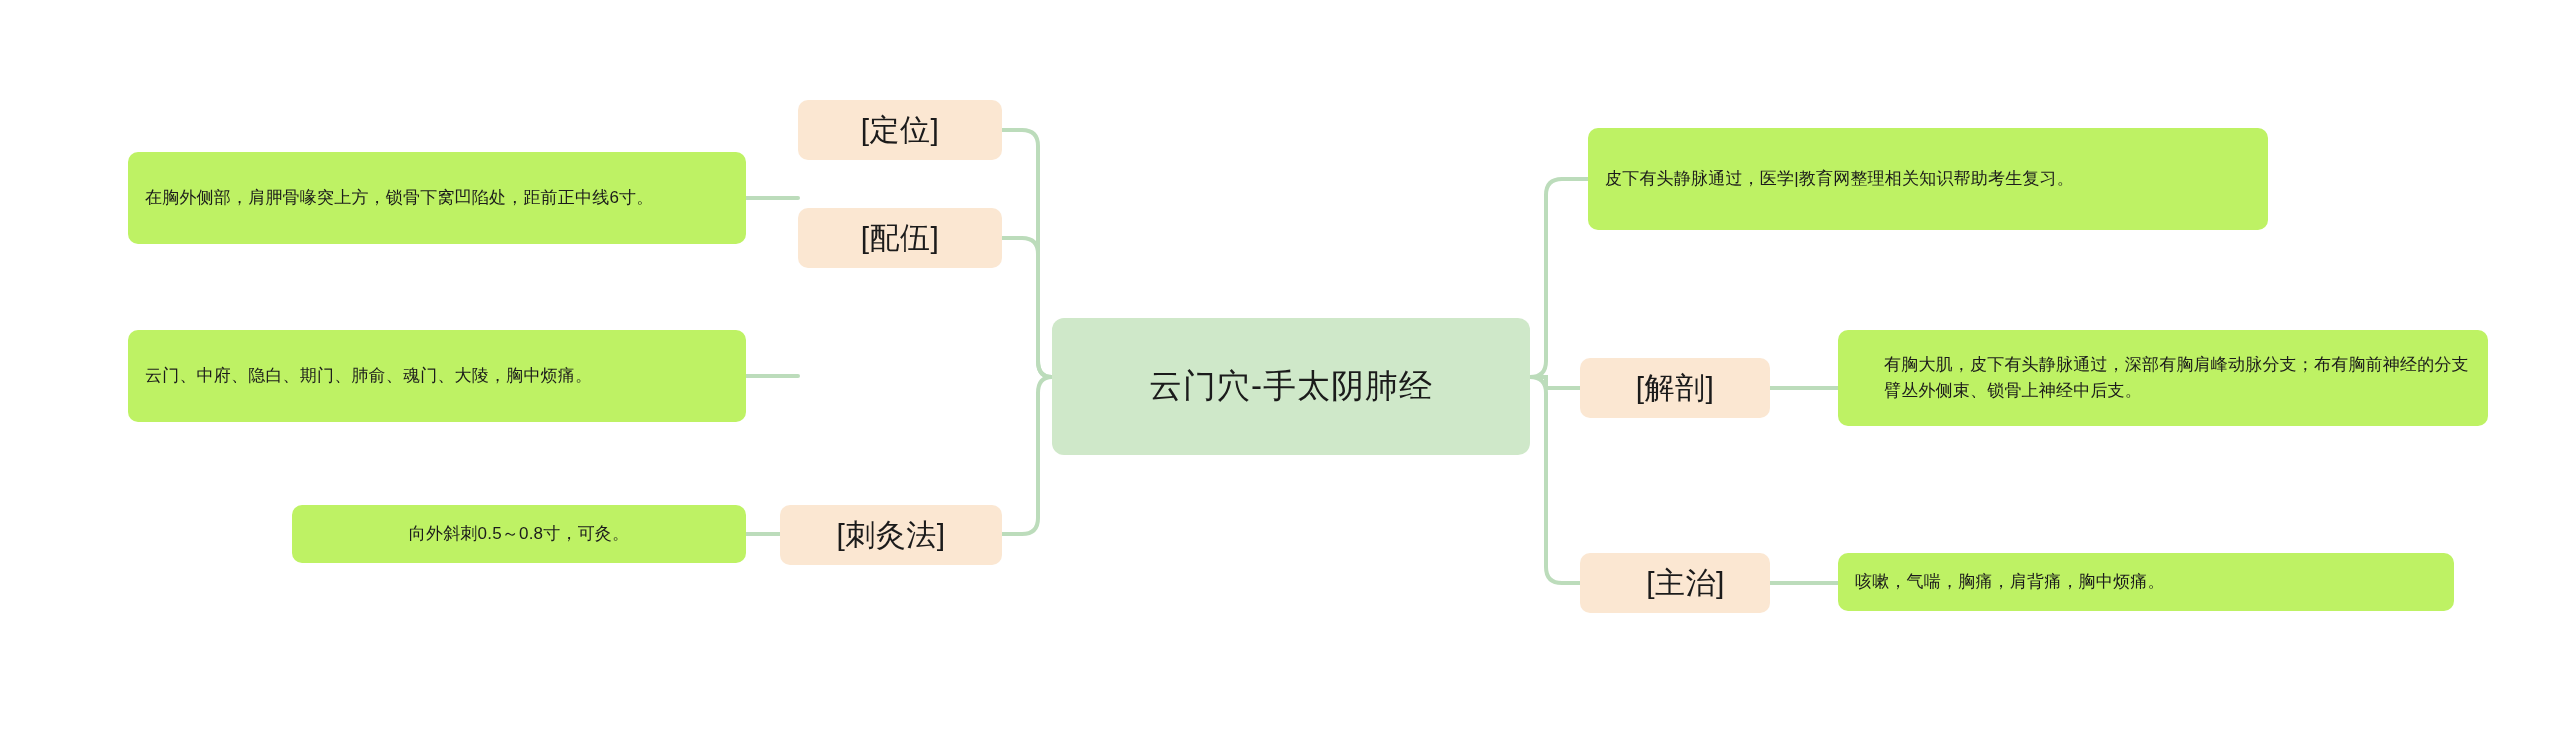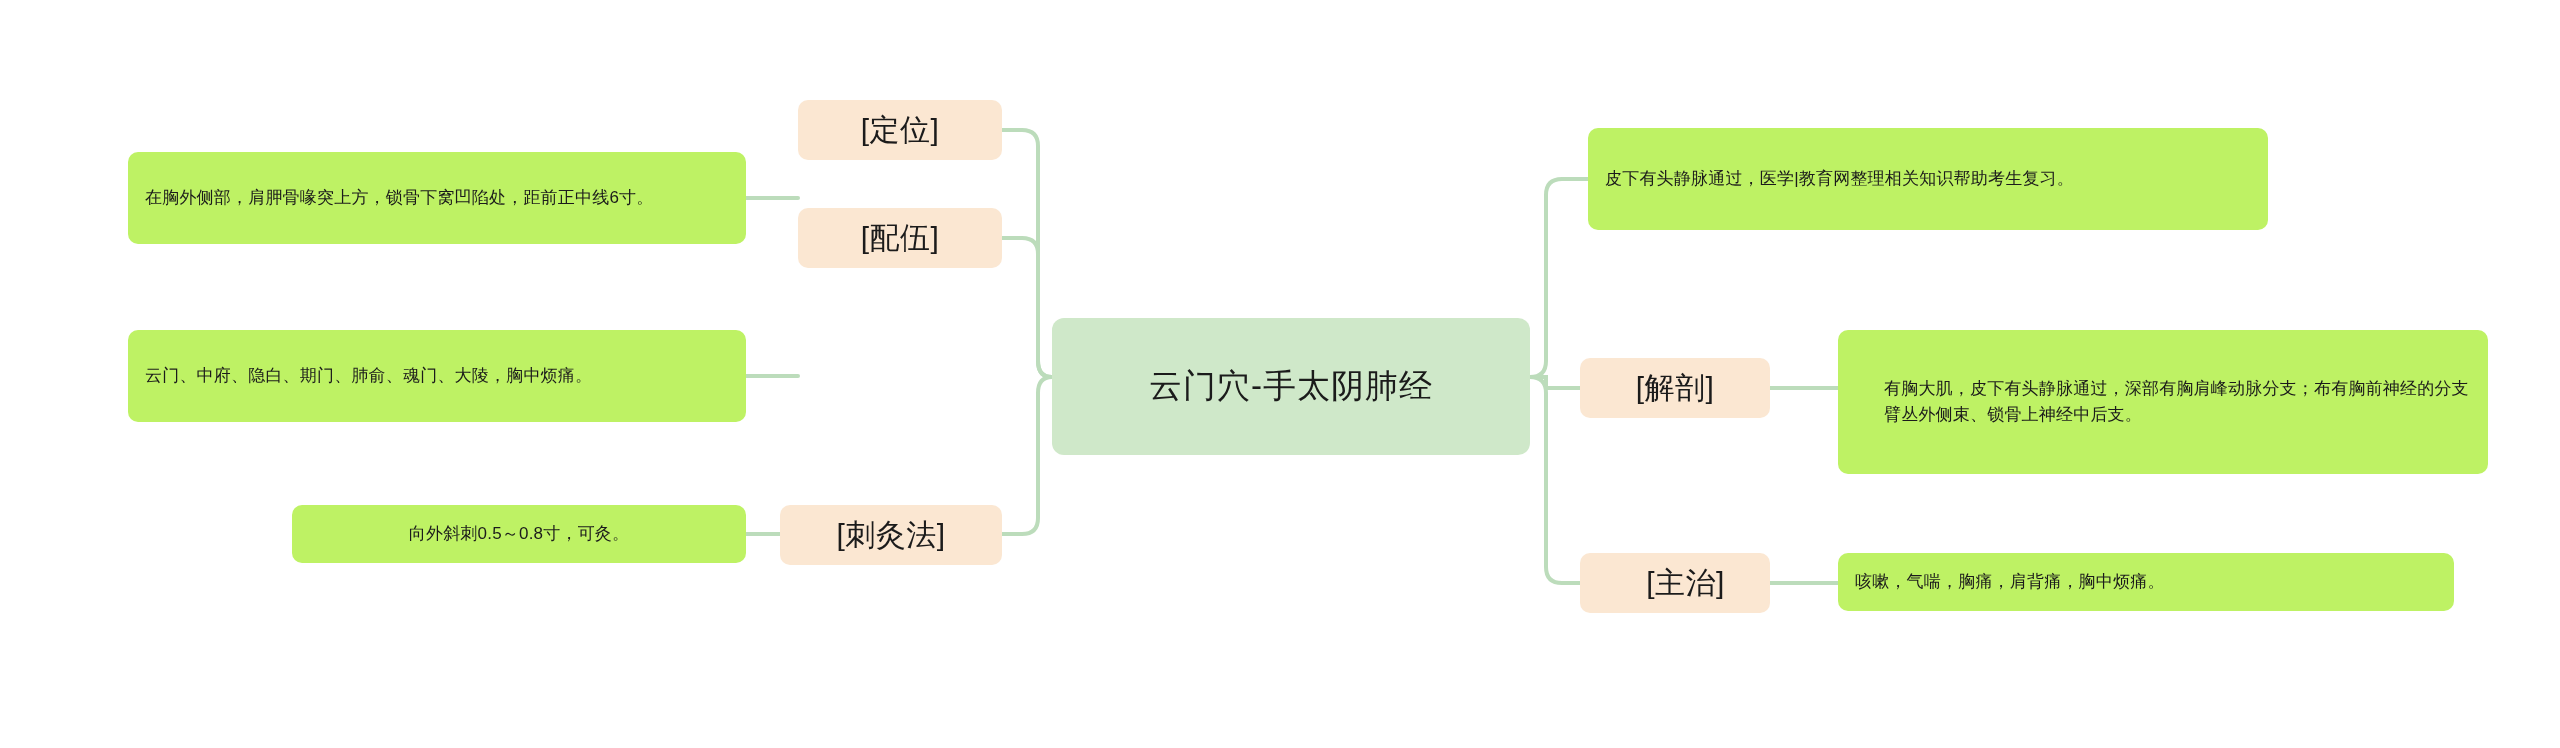--- a/index.html
+++ b/index.html
@@ -72,21 +72,21 @@
 
   
   #root-node { left: 1052px; top: 318px; width: 478px; height: 137px; }
 
   
   #branch-jiepou  { left: 1580px; top: 358px; width: 190px; height: 60px; }
   #branch-zhuzhi  { left: 1580px; top: 553px; width: 190px; height: 60px; padding-left: 21px; }
 
   
   #leaf-intro   { left: 1588px; top: 128px; width: 680px;  height: 102px; }
-  #leaf-jiepou  { left: 1838px; top: 330px; width: 650px;  height: 144px; padding-left: 46px; }
+  #leaf-jiepou  { left: 1838px; top: 330px; width: 650px;  height: 96px; padding-left: 46px; }
   #leaf-zhuzhi  { left: 1838px; top: 553px; width: 616px;  height: 58px; }
 </style>
 </head>
 <body>
 
 <div id="canvas">
 
   <svg id="edges" viewBox="0 0 2560 748" xmlns="http://www.w3.org/2000/svg">
     <g fill="none" stroke="#bcdcbb" stroke-width="4" stroke-linecap="round">
 

